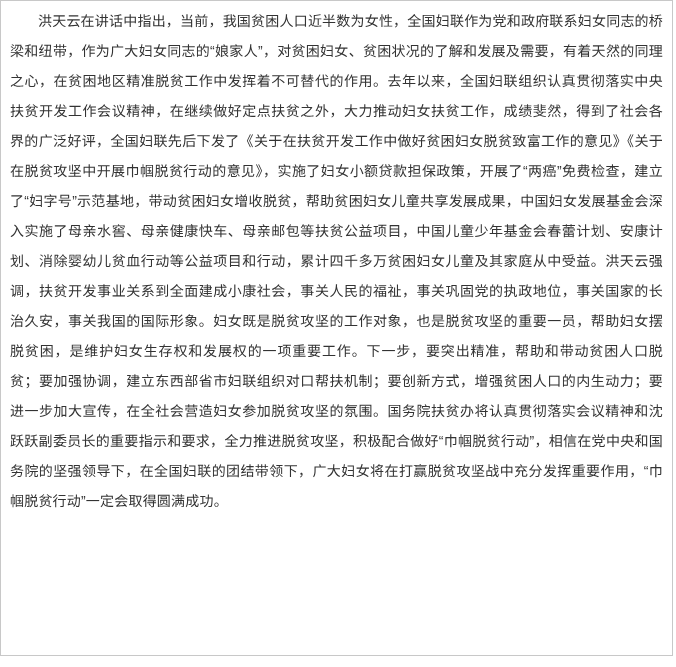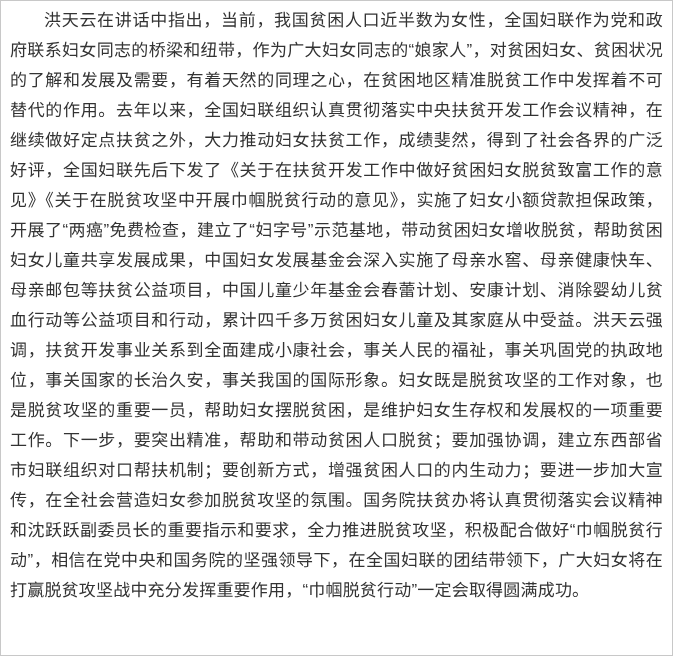--- a/index.html
+++ b/index.html
@@ -25,21 +25,21 @@
       width: 673px;
       height: 656px;
       border: 1px solid #c8c8c8;
       background: #ffffff;
       padding: 5px 9px 0 9px;
       overflow: hidden;
     }
     .article-paragraph {
       margin: 0;
       color: #333333;
-      font-size: 17px;
+      font-size: 14px;
       line-height: 30px;
       text-align: justify;
       text-justify: inter-ideograph;
       text-indent: 2em;
       word-break: break-all;
       letter-spacing: 0.2px;
     }
   </style>
 </head>
 <body>

